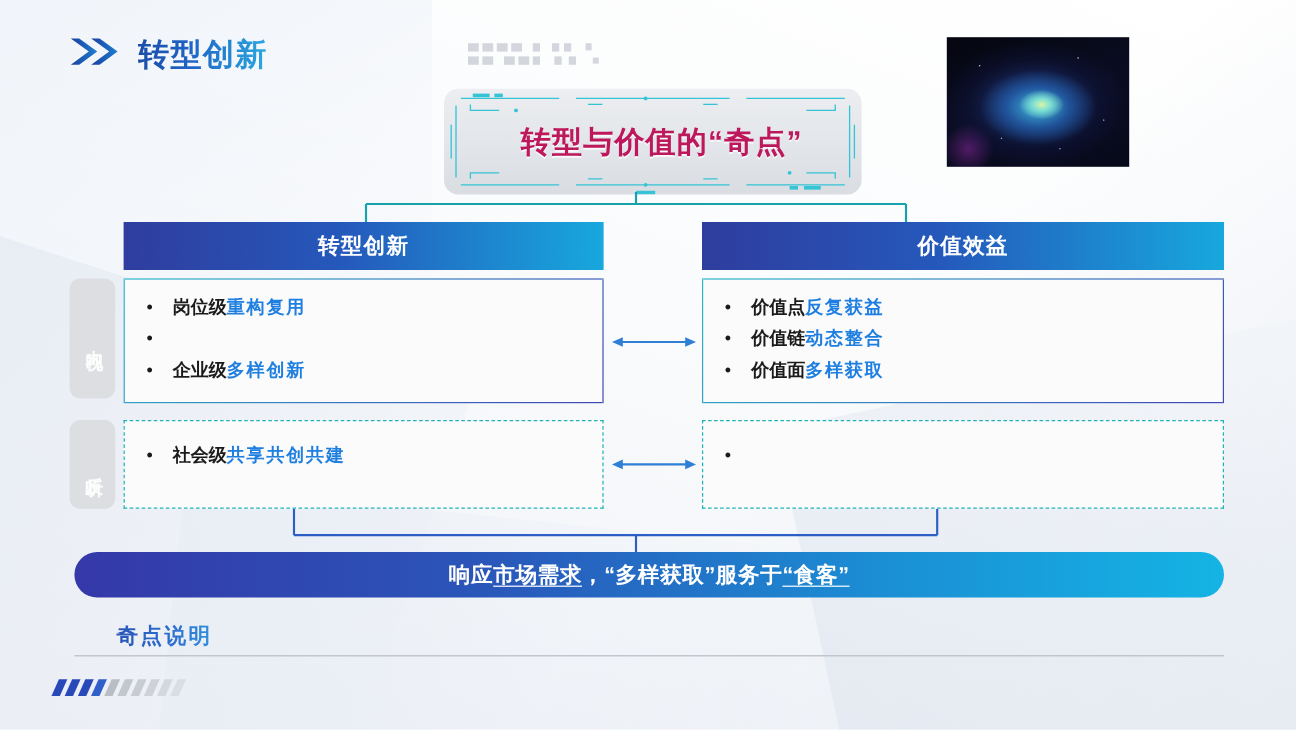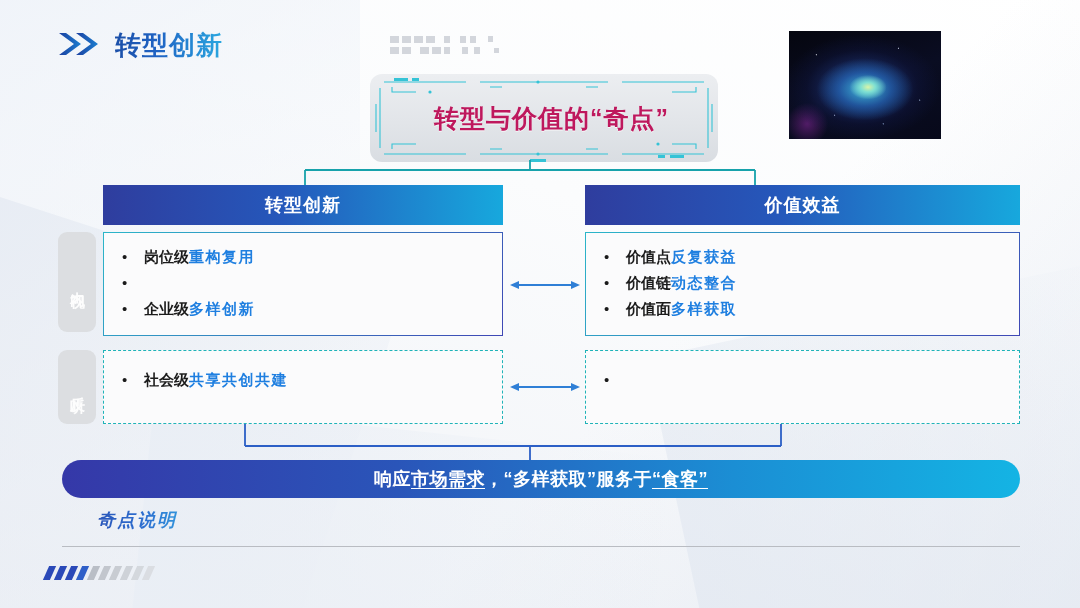--- a/index.html
+++ b/index.html
@@ -116,21 +116,21 @@
   
   .banner {
     position:absolute; left:62px; top:460px; width:958px; height:38px; border-radius:19px;
     background:linear-gradient(90deg, #3538a8 0%, #2a55b9 35%, #1b8ed4 70%, #14b4e4 100%);
     display:flex; align-items:center; justify-content:center;
     color:#fff; font-size:18px; font-weight:700; letter-spacing:.5px;
   }
   .banner .u { text-decoration:underline; text-underline-offset:3px; }
 
   
-  .footnote { position:absolute; left:62px; top:508px; width:958px; height:34px; display:flex; align-items:flex-start;font-style:italic; }
+  .footnote { position:absolute; left:62px; top:508px; width:958px; height:34px; display:flex; align-items:flex-end; }
   .footnote-label {
     width:150px; flex:0 0 150px; text-align:center;
     font-size:18px; font-weight:700; letter-spacing:2px;
     background:linear-gradient(90deg,#2944a8 0%,#2d6fd0 55%,#35b6e6 100%);
     -webkit-background-clip:text; background-clip:text; color:transparent;
   }
   .footnote-text { flex:1; font-size:14.5px; font-weight:700; color:#1b1b1b; letter-spacing:.2px; }
   .footnote-rule { position:absolute; left:62px; top:546px; width:958px; height:1px; background:#b9bcc2; }
 
   

